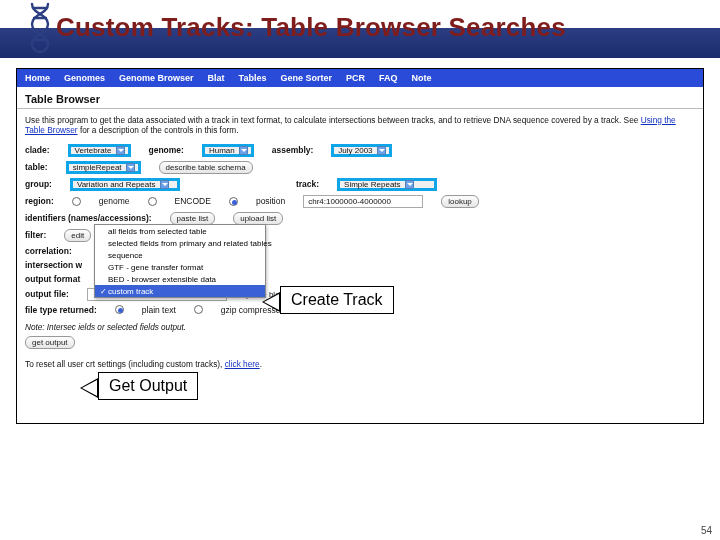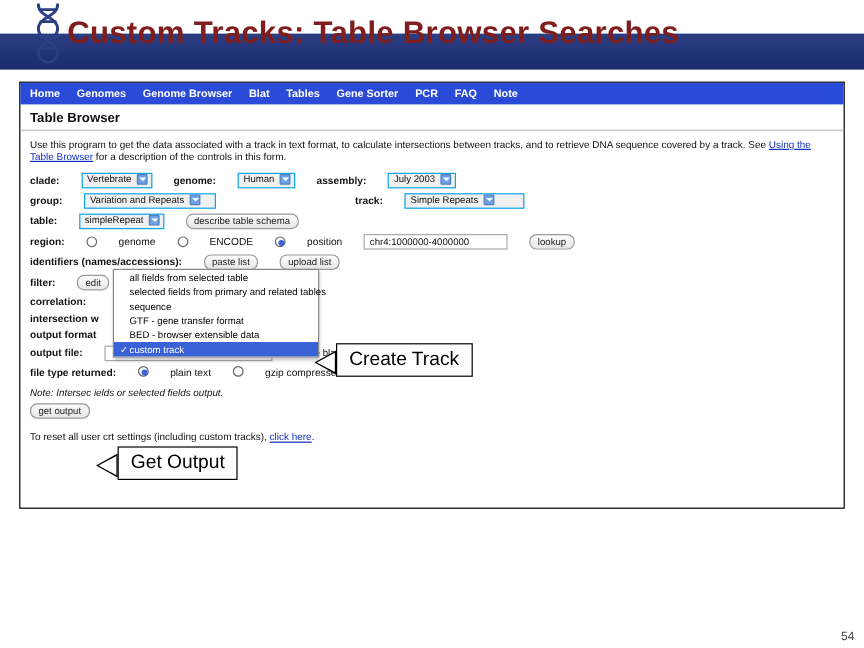--- a/index.html
+++ b/index.html
@@ -68,21 +68,22 @@
   .form-row {
     display: flex;
     align-items: center;
     gap: 18px;
     padding: 2px 8px;
     font-size: 8.5px;
   }
   .form-row label { font-weight: 700; }
   .sel {
     display: inline-flex;
-    border: 1px solid #0ea5e9;
+    align-items: center;
+    border: 3px solid #0ea5e9;
     background: #f0f0f0;
     height: 13px;
     padding: 0 3px 0 4px;
     font-size: 8px;
     gap: 4px;
   }
   .sel .caret {
     width: 9px; height: 9px;
     background: #6aa1e8;
     border: 1px solid #527fb7;
@@ -233,40 +234,40 @@
         <span class="caret"></span>
       </span>
     <label>assembly:</label>
     <span class="sel">
         <span>July 2003</span>
         <span class="caret"></span>
       </span>
   </div>
 
   <div class="form-row">
+    <label>table:</label>
+    <span class="sel">
+        <span>simpleRepeat</span>
+        <span class="caret"></span>
+      </span>
+    <span class="btn">describe table schema</span>
+  </div>
+
+  <div class="form-row">
     <label>group:</label>
     <span class="sel" style="min-width:110px">
         <span>Variation and Repeats</span>
         <span class="caret"></span>
       </span>
     <span style="width:80px"></span>
     <label>track:</label>
     <span class="sel" style="min-width:100px">
         <span>Simple Repeats</span>
         <span class="caret"></span>
       </span>
-  </div>
-
-  <div class="form-row">
-    <label>table:</label>
-    <span class="sel">
-        <span>simpleRepeat</span>
-        <span class="caret"></span>
-      </span>
-    <span class="btn">describe table schema</span>
   </div>
 
   <div class="form-row">
     <label>region:</label>
     <span class="radio"></span>
       <span>genome</span>
     <span class="radio"></span>
       <span>ENCODE</span>
     <span class="radio checked"></span>
       <span>position</span>

